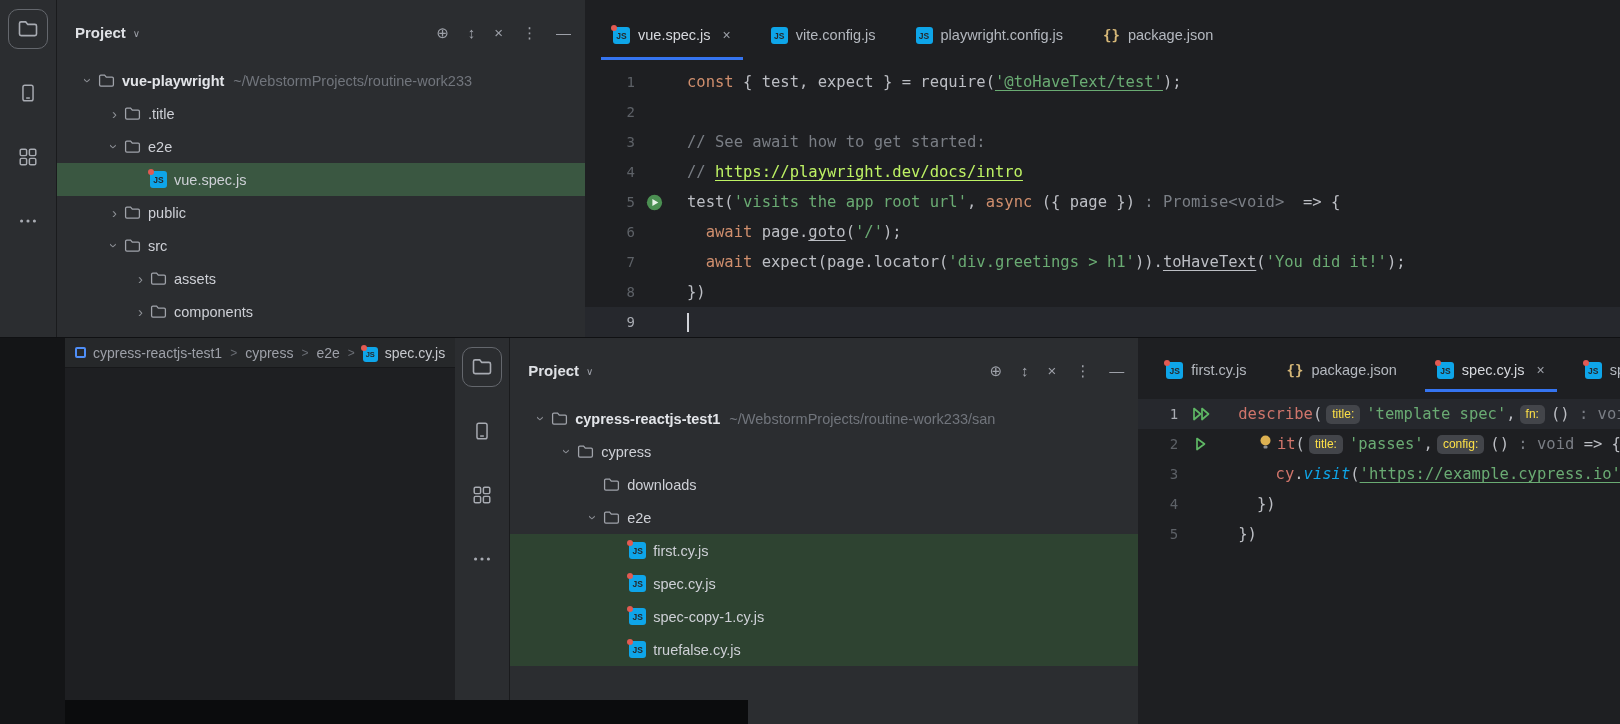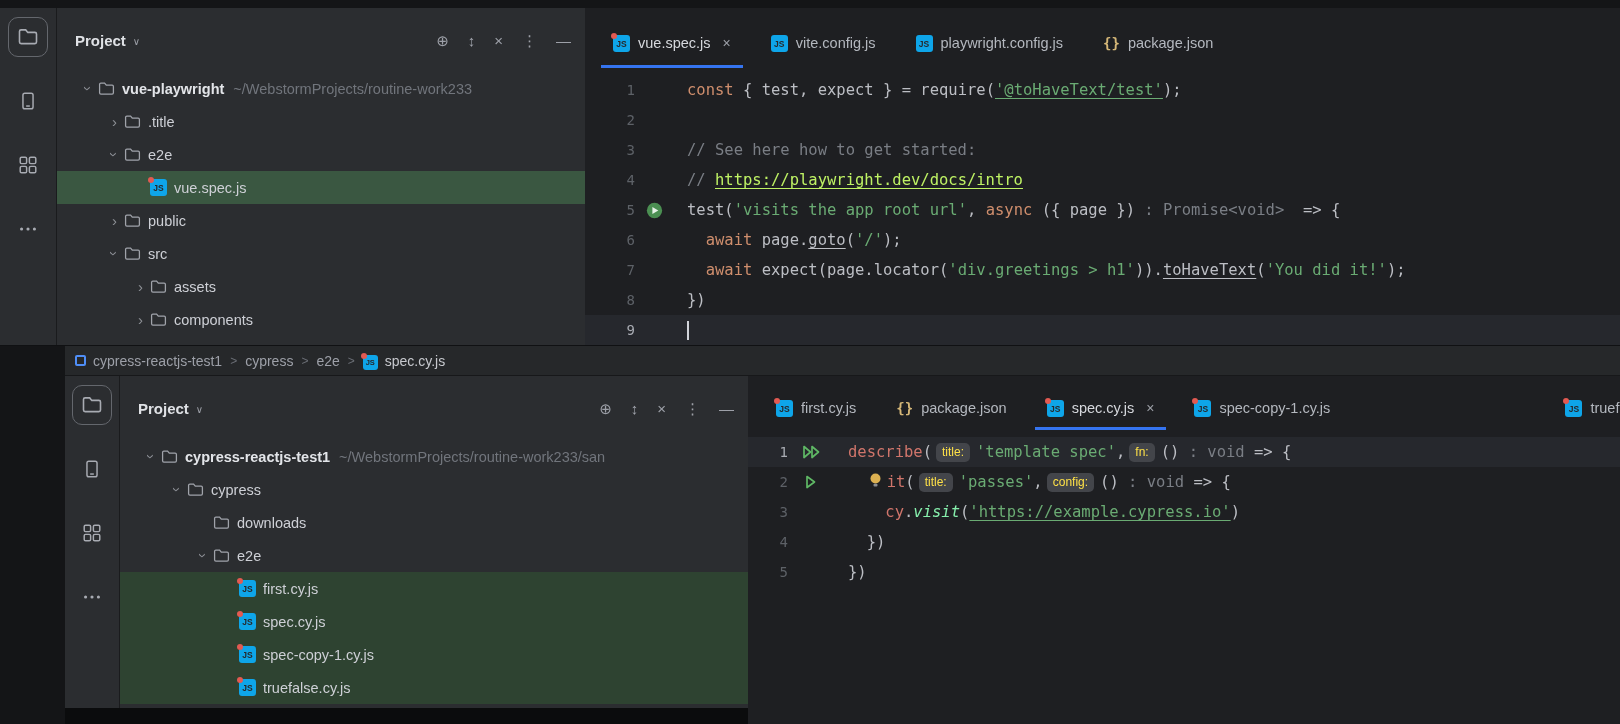--- a/index.html
+++ b/index.html
@@ -5,23 +5,23 @@
   * { box-sizing: border-box; margin: 0; padding: 0; }
   html,body { width:1620px; height:724px; overflow:hidden; }
   body {
     position: relative;
     background: #141517;
     font-family: "Liberation Sans", sans-serif;
     color: #bcbec4;
     cursor: default;
     -webkit-user-select: none; user-select: none;
   }
-  .win { position: absolute; background: #1e1f22; margin-top: 8px; }
+  .win { position: absolute; background: #1e1f22; }
   #top-window { left:0; top:0; width:1620px; height:338px; display:flex; border-bottom:1px solid #101113; }
-  #bottom-window { left:65px; top:338px; width:1555px; height:386px; display:flex; flex-direction:column; }
+  #bottom-window { left:65px; top:338px; width:1555px; height:386px; display:flex; flex-direction:row; }
 
   
   .stripe {
     width:57px; flex:none; background:#2b2d30; border-right:1px solid #1a1b1d;
     display:flex; flex-direction:column; align-items:center; padding-top:9px; gap:24px;
   }
   .tool-btn { width:40px; height:40px; border-radius:10px; display:flex; align-items:center; justify-content:center; flex:none; }
   .tool-btn.active { border:1px solid #64676d; }
   #bottom-window .stripe { width:55px; }
 
@@ -78,21 +78,21 @@
 
   .kw   { color:#cf8e6d; }
   .str  { color:#6aab73; }
   .strU { color:#6aab73; text-decoration:underline; text-underline-offset:3px; }
   .cmt  { color:#7a7e85; }
   .cmtU { color:#bef264; text-decoration:underline; text-underline-offset:3px; }
   .def  { color:#bcbec4; }
   .und  { color:#bcbec4; text-decoration:underline; text-underline-offset:3px; }
   .hint { color:#7a7e85; }
   .libfn{ color:#d0756b; }
-  .ital { color:#86efac; font-style:italic;text-align:right; }
+  .ital { color:#0ea5e9; font-style:italic;text-align:right; }
   .chip { display:inline-flex; align-items:center; height:19px; background:#43454a; color:#fde047; border-radius:5px; padding:0 6px; margin:0 6px 0 4px;
           font-size:12px; font-family:"Liberation Sans",sans-serif; }
   .caret{ display:inline-block; width:2px; height:19px; background:#d1d3d9; }
 
   
   .navbar { height:30px; flex:none; background:#26282a; border-bottom:1px solid #17181a;
             display:flex; align-items:center; gap:8px; padding:0 10px; font-size:14px; color:#9da0a8; }
   .bc-item { display:flex; align-items:center; gap:7px; }
   .bc-sep { color:#6a6e75; font-size:12px; }
   .bc-item.last { color:#c7c9ce; }
@@ -252,21 +252,21 @@
           <span>playwright.config.js</span>
         </div>
         <div class="tab">
           <span><span class="braces">{}</span></span>
           <span>package.json</span>
         </div>
       </div>
     <div class="code" id="top-code">
         <div class="code-line"><span class="ln">1</span><span class="gut"></span><span class="ct"><span class="kw">const</span><span class="def"> { test, expect } = require(</span><span class="strU">'@toHaveText/test'</span><span class="def">);</span></span></div>
         <div class="code-line"><span class="ln">2</span><span class="gut"></span><span class="ct"></span></div>
-        <div class="code-line"><span class="ln">3</span><span class="gut"></span><span class="ct"><span class="cmt">// See here how to get started:</span></span></div>
+        <div class="code-line"><span class="ln">3</span><span class="gut"></span><span class="ct"><span class="cmt">// See await how to get started:</span></span></div>
         <div class="code-line"><span class="ln">4</span><span class="gut"></span><span class="ct"><span class="cmt">// </span><span class="cmtU">https://playwright.dev/docs/intro</span></span></div>
         <div class="code-line"><span class="ln">5</span><span class="gut"><svg width="17" height="17" viewBox="0 0 16 16">
               <circle cx="8" cy="8" r="7.2" fill="#4b8f52"></circle>
               <path d="M6 4.6 L11.6 8 L6 11.4 Z" fill="#e8f3e9"></path>
             </svg></span><span class="ct"><span class="def">test(</span><span class="str">'visits the app root url'</span><span class="def">, </span><span class="kw">async</span><span class="def"> ({ page })</span><span class="hint"> : Promise&lt;void&gt;</span><span class="def">  =&gt; {</span></span></div>
         <div class="code-line"><span class="ln">6</span><span class="gut"></span><span class="ct"><span class="def">  </span><span class="kw">await</span><span class="def"> page.</span><span class="und">goto</span><span class="def">(</span><span class="str">'/'</span><span class="def">);</span></span></div>
         <div class="code-line"><span class="ln">7</span><span class="gut"></span><span class="ct"><span class="def">  </span><span class="kw">await</span><span class="def"> expect(page.locator(</span><span class="str">'div.greetings &gt; h1'</span><span class="def">)).</span><span class="und">toHaveText</span><span class="def">(</span><span class="str">'You did it!'</span><span class="def">);</span></span></div>
         <div class="code-line"><span class="ln">8</span><span class="gut"></span><span class="ct"><span class="def">})</span></span></div>
         <div class="code-line current"><span class="ln">9</span><span class="gut"></span><span class="ct"><span class="caret"></span></span></div>
       </div>

